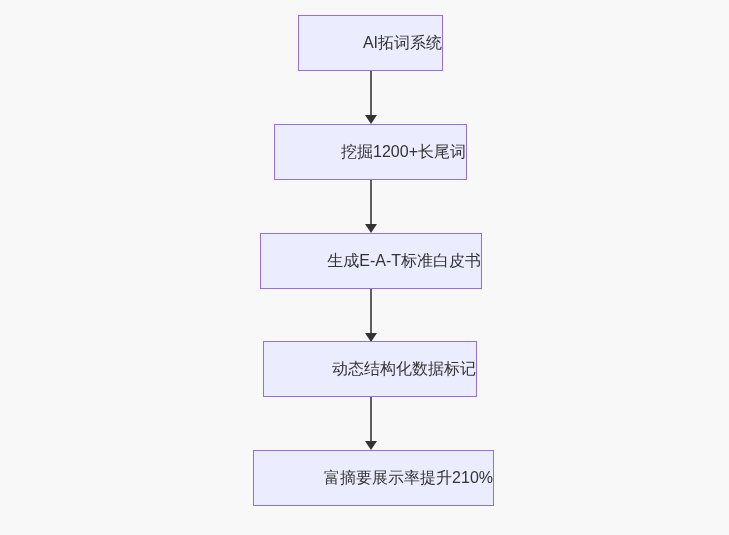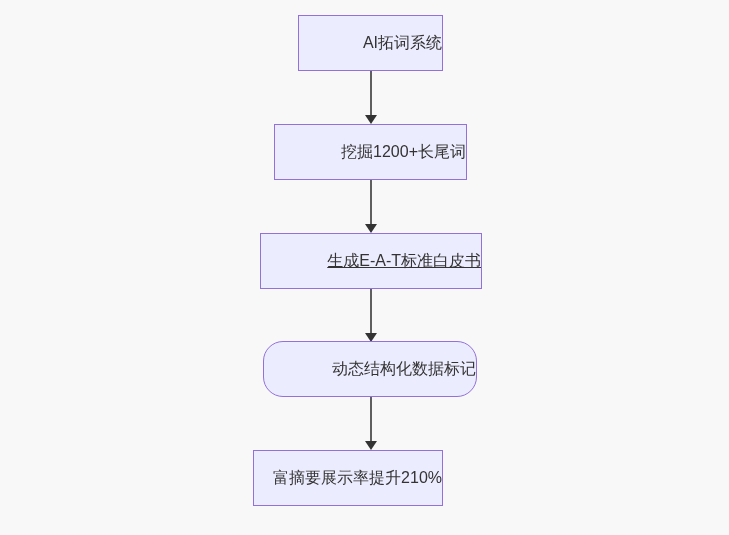--- a/index.html
+++ b/index.html
@@ -23,23 +23,23 @@
     color: #333333;
     font-size: 16px;
     display: flex;
     align-items: center;
     justify-content: flex-end;
     text-align: center;
     white-space: nowrap;
   }
   .node-1 { left: 298px; top: 15px;  width: 145px; }
   .node-2 { left: 274px; top: 124px; width: 193px; }
-  .node-3 { left: 260px; top: 233px; width: 222px; text-decoration: underline; }
-  .node-4 { left: 263px; top: 341px; width: 214px; border-radius: 20px; }
-  .node-5 { left: 253px; top: 450px; width: 190px; }
+  .node-3 { left: 260px; top: 233px; width: 222px; }
+  .node-4 { left: 263px; top: 341px; width: 214px; }
+  .node-5 { left: 253px; top: 450px; width: 241px; }
 
   .flow-arrow {
     position: absolute;
     left: 364px;
     width: 13px;
     height: 53px;
   }
   .arrow-1 { top: 71px; }
   .arrow-2 { top: 180px; }
   .arrow-3 { top: 289px; }

